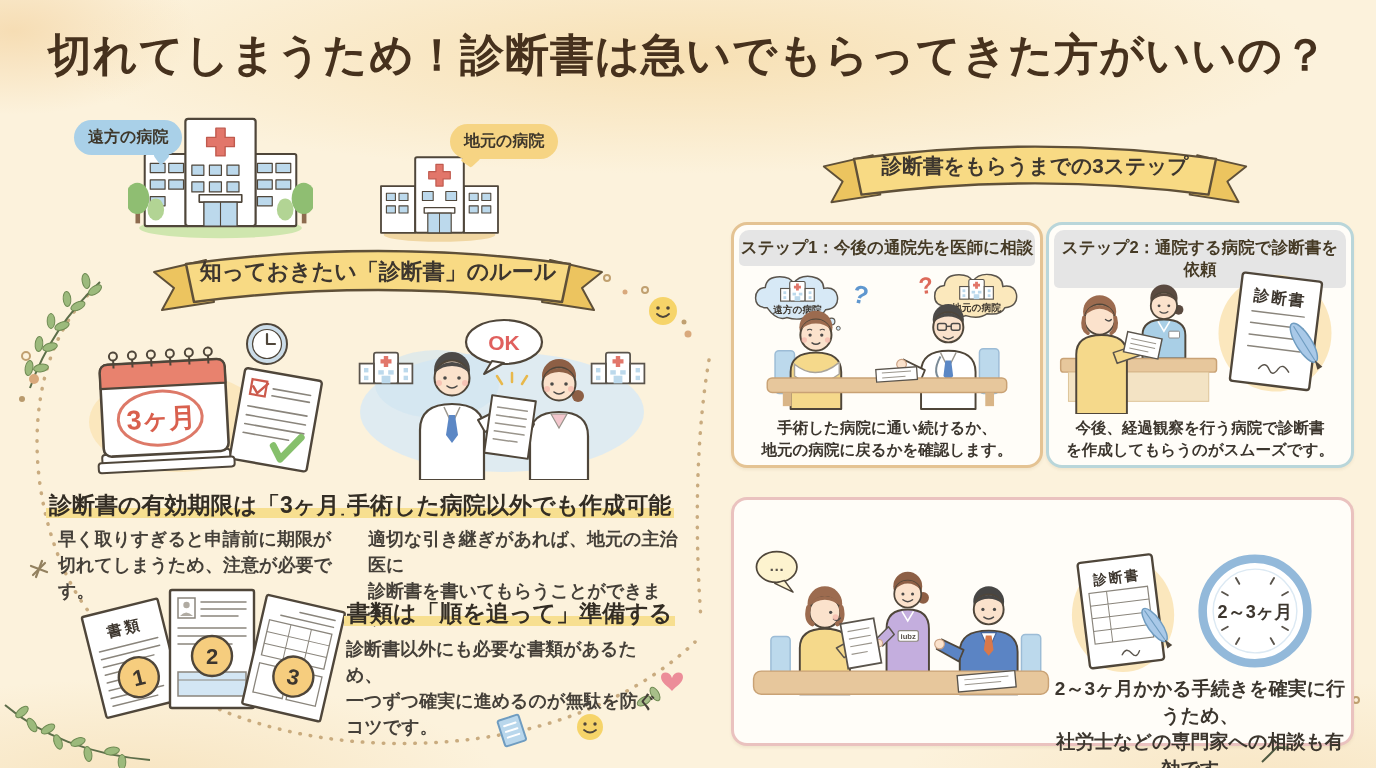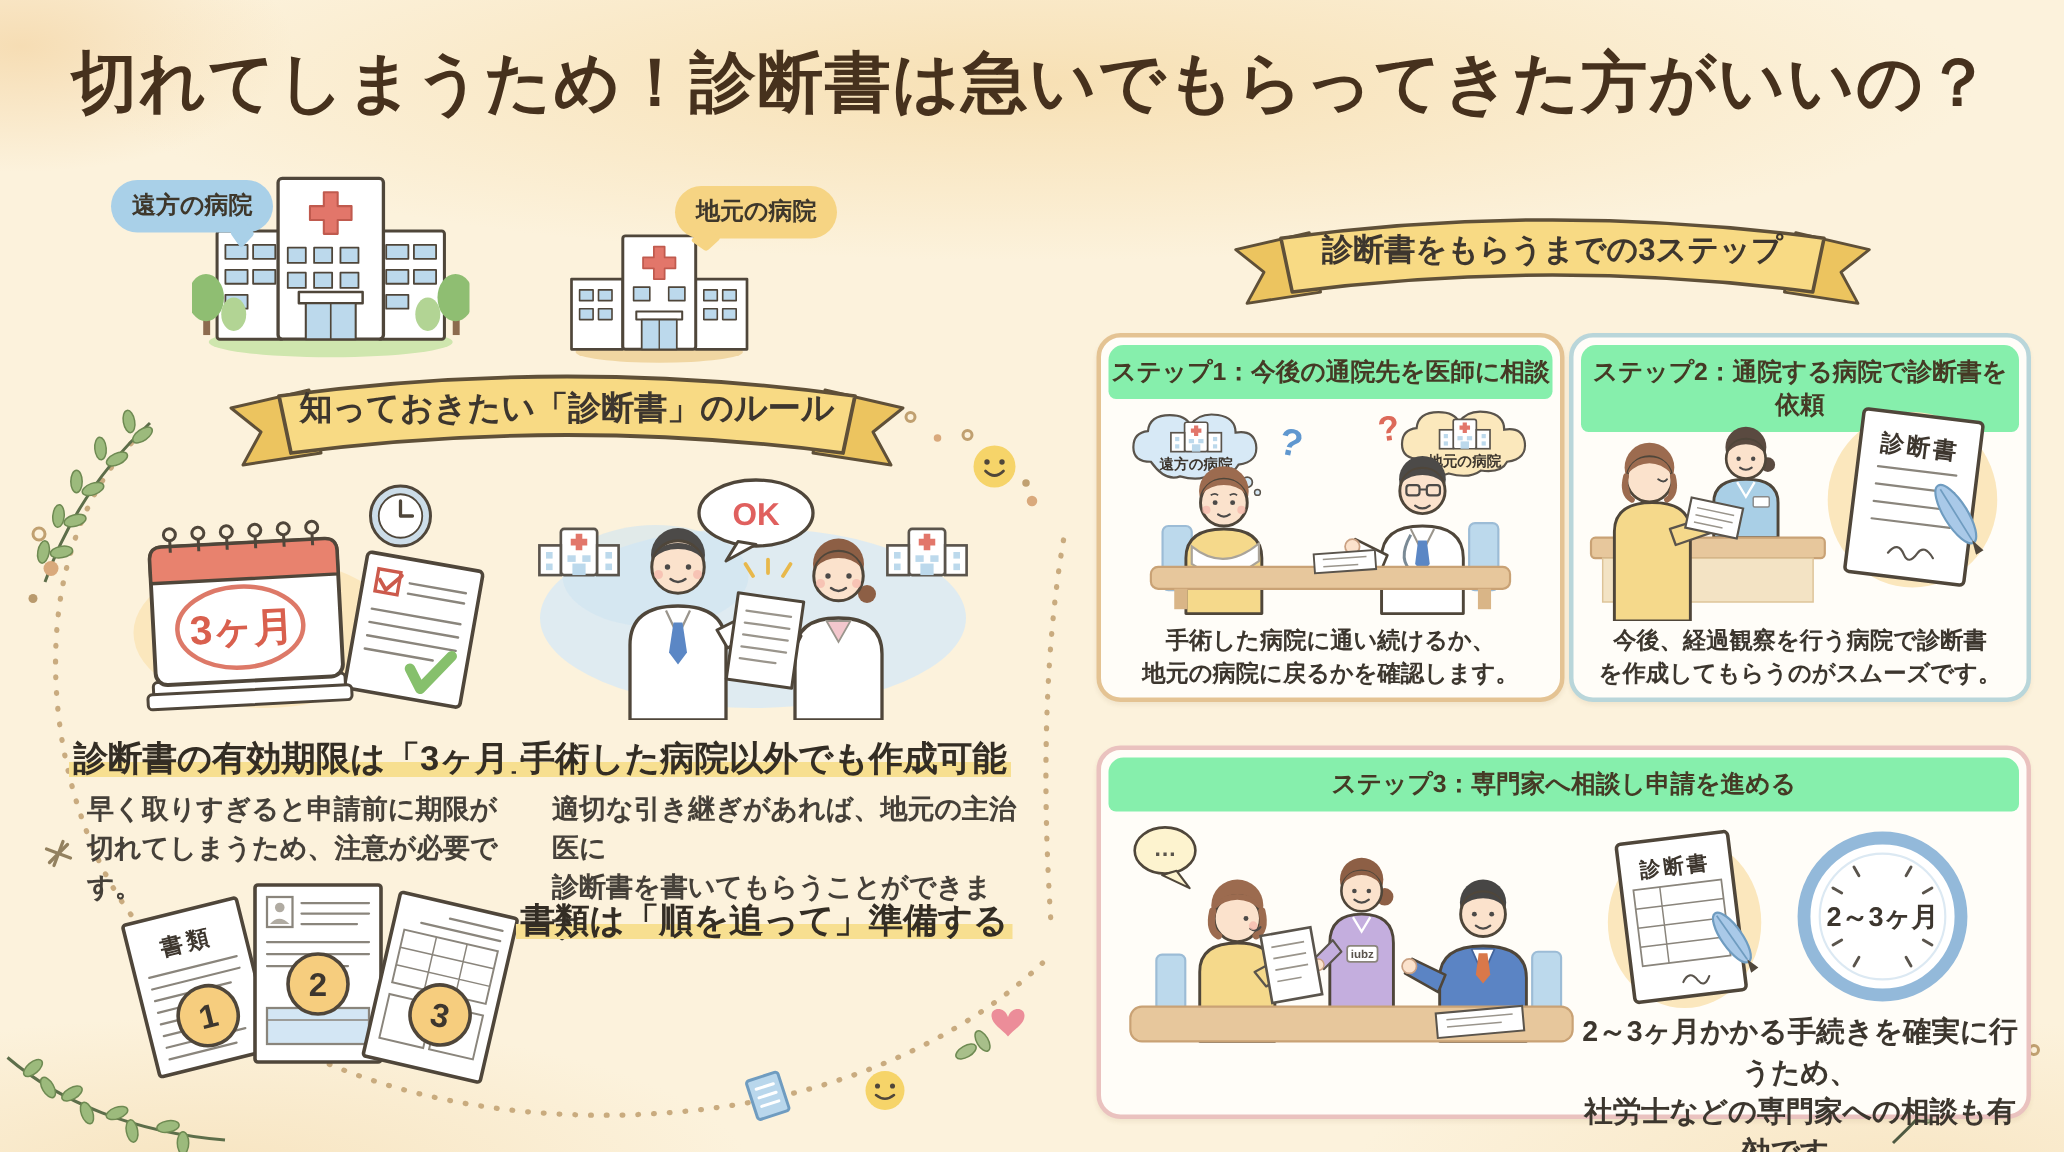--- a/index.html
+++ b/index.html
@@ -43,21 +43,21 @@
   }
   .card{
     position:absolute; background:#fffdf8; border-radius:16px; z-index:2;
     box-shadow:0 2px 3px rgba(120,90,40,0.08);
   }
   .card.c1{border:3px solid #e4c393;}
   .card.c2{border:3px solid #b9d6da;}
   .card.c3{border:3px solid #eac2bf;}
   .card-head{
     position:absolute; left:5px; right:5px; top:5px; padding:7px 0;
-    background:#86efac; border-radius:10px 10px 5px 5px;
+    background:#e5e5e5; border-radius:10px 10px 5px 5px;
     text-align:center; font-weight:bold; font-size:16.5px; color:#453a25;
   }
   .cap{
     position:absolute; text-align:center; font-weight:bold; font-size:15.5px;
     color:#3c362e; white-space:pre-line; line-height:1.4;
   }
   svg{display:block;}
   svg text{font-family:inherit;}
   .o{stroke:#4f463a; stroke-linejoin:round; stroke-linecap:round;}
   .decor{position:absolute; left:0; top:0; z-index:1; pointer-events:none;}
@@ -375,20 +375,23 @@
       <path d="M204,60 H268 M204,72 H268 M226,48 V84 M247,48 V84" stroke="#8a857c" stroke-width="1"></path>
       <rect x="204" y="92" width="30" height="30" fill="none" stroke="#8a857c" stroke-width="1.3"></rect>
       <rect x="238" y="92" width="30" height="30" fill="none" stroke="#8a857c" stroke-width="1.3"></rect>
       <circle cx="240" cy="98" r="20" class="o" stroke-width="2.4" fill="#f6cd7e"></circle>
       <text x="240" y="106" text-anchor="middle" font-size="22" font-weight="bold" fill="#3d362e">3</text>
     </g>
   </svg>
   <div class="rule-head" style="left:344px; top:598px; width:330px; text-align:center;">
     <span>書類は「順を追って」準備する</span>
   </div>
+  <div class="rule-body" style="left:346px; top:636px; width:320px;">診断書以外にも必要な書類があるため、
+一つずつ確実に進めるのが無駄を防ぐ
+コツです。</div>
 
   <svg class="abs z2" style="left:818px; top:140px;" width="434" height="66" viewBox="0 0 460 70">
     <path d="M6,28 L58,16 L66,58 L14,66 L26,44 Z" fill="#ecc45f" stroke="#5f5038" stroke-width="2" stroke-linejoin="round"></path>
     <path d="M454,28 L402,16 L394,58 L446,66 L434,44 Z" fill="#ecc45f" stroke="#5f5038" stroke-width="2" stroke-linejoin="round"></path>
     <path d="M38,20 Q230,-6 422,20 L414,58 Q230,34 46,58 Z" fill="#f8da84" stroke="#5f5038" stroke-width="2.5" stroke-linejoin="round"></path>
     <text x="230" y="35" text-anchor="middle" font-size="22" font-weight="bold" fill="#3d362e">診断書をもらうまでの3ステップ</text>
   </svg>
 
   <div class="card c1" style="left:731px; top:222px; width:306px; height:240px;">
     <div class="card-head">ステップ1：今後の通院先を医師に相談</div>
@@ -521,21 +524,20 @@
         <ellipse cx="262" cy="80" rx="8" ry="23" fill="#a9c9e8" stroke="#6f9cc0" stroke-width="1.5"></ellipse>
         <line x1="262" y1="60" x2="262" y2="101" stroke="#6f9cc0" stroke-width="1.2"></line>
         <path d="M262,101 l-3,10 h6 z" fill="#4f463a"></path>
       </g>
     </svg>
     <div class="cap" style="left:0; right:0; top:192px;">今後、経過観察を行う病院で診断書
 を作成してもらうのがスムーズです。</div>
   </div>
 
   <div class="card c3" style="left:731px; top:497px; width:617px; height:243px;">
-    <div class="card-head">ステップ3：専門家へ相談し申請を進める</div>
     <svg class="abs" style="left:8px; top:40px;" width="318" height="188" viewBox="0 0 330 195">
 
       <g>
         <ellipse cx="36" cy="28" rx="21" ry="16" class="o" stroke-width="1.8" fill="#fdf3cf"></ellipse>
         <path d="M44,42 L53,54 L34,45 Z" class="o" stroke-width="1.5" fill="#fdf3cf"></path>
         <text x="36" y="32" text-anchor="middle" font-size="16" font-weight="bold" fill="#5a544c">…</text>
       </g>
 
       <rect x="30" y="100" width="20" height="44" rx="4" fill="#bcd9ec" stroke="#9cbcd6" stroke-width="1.5"></rect>
       <rect x="290" y="98" width="20" height="46" rx="4" fill="#bcd9ec" stroke="#9cbcd6" stroke-width="1.5"></rect>

